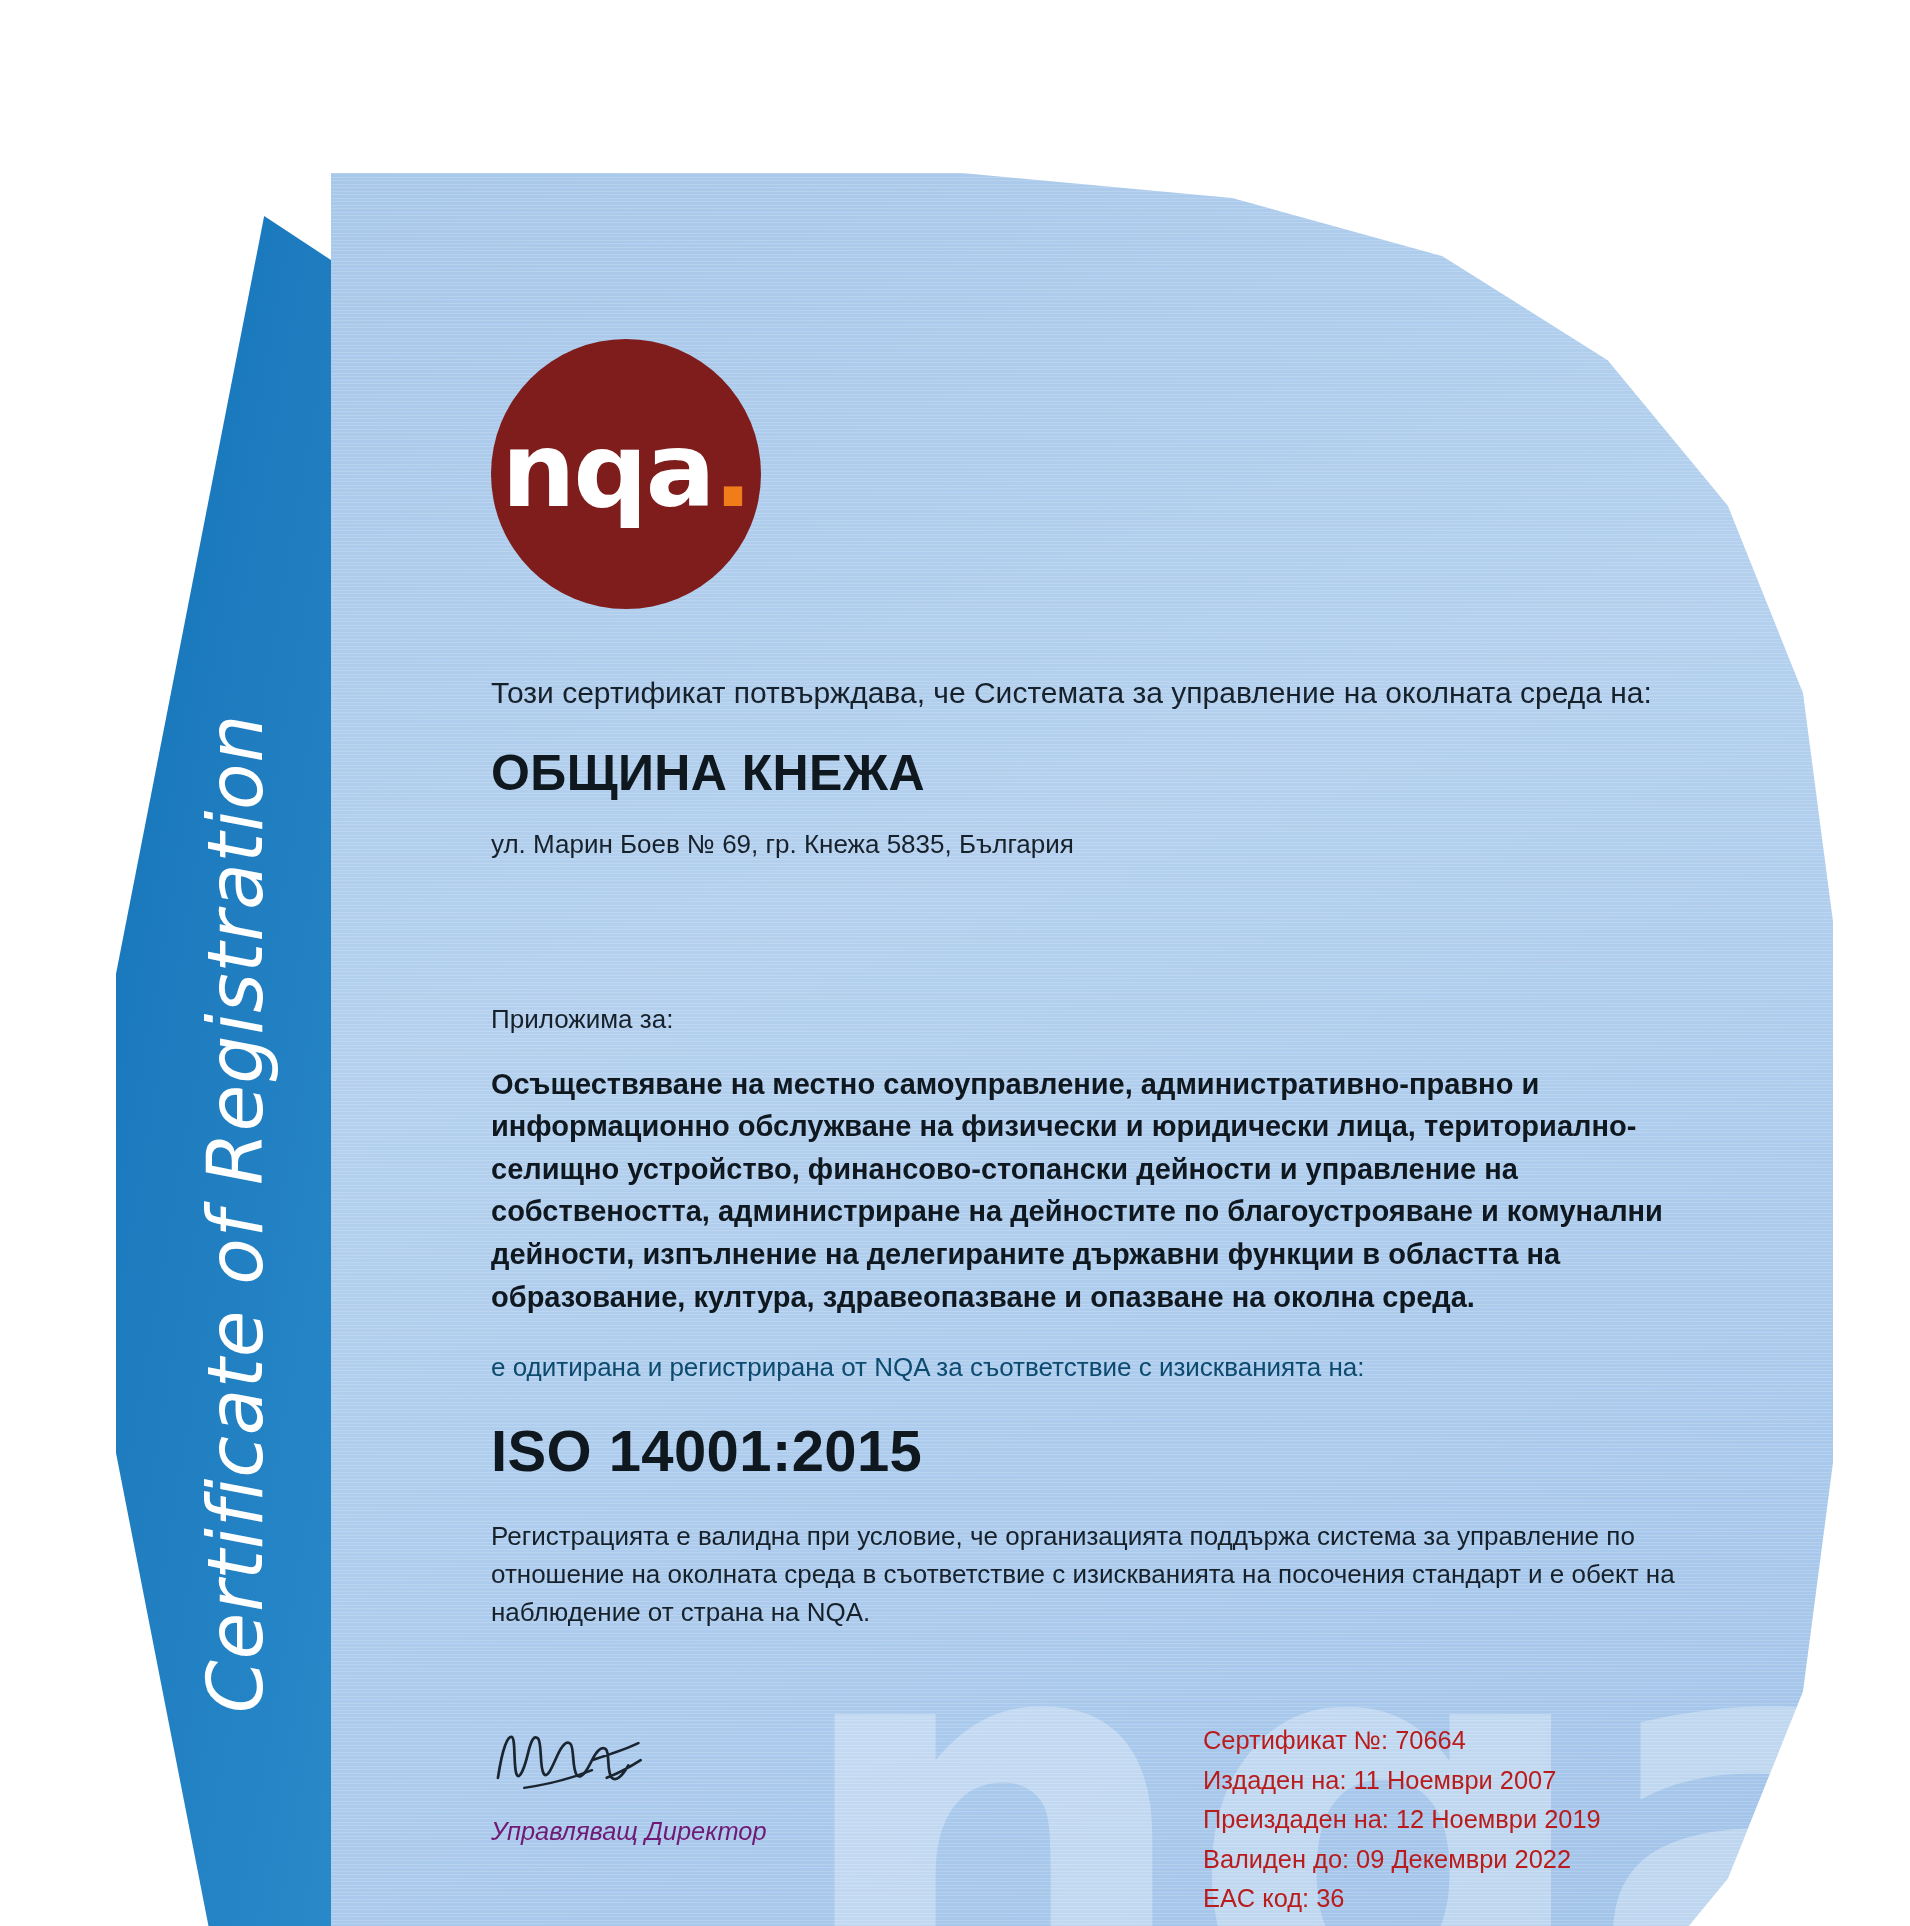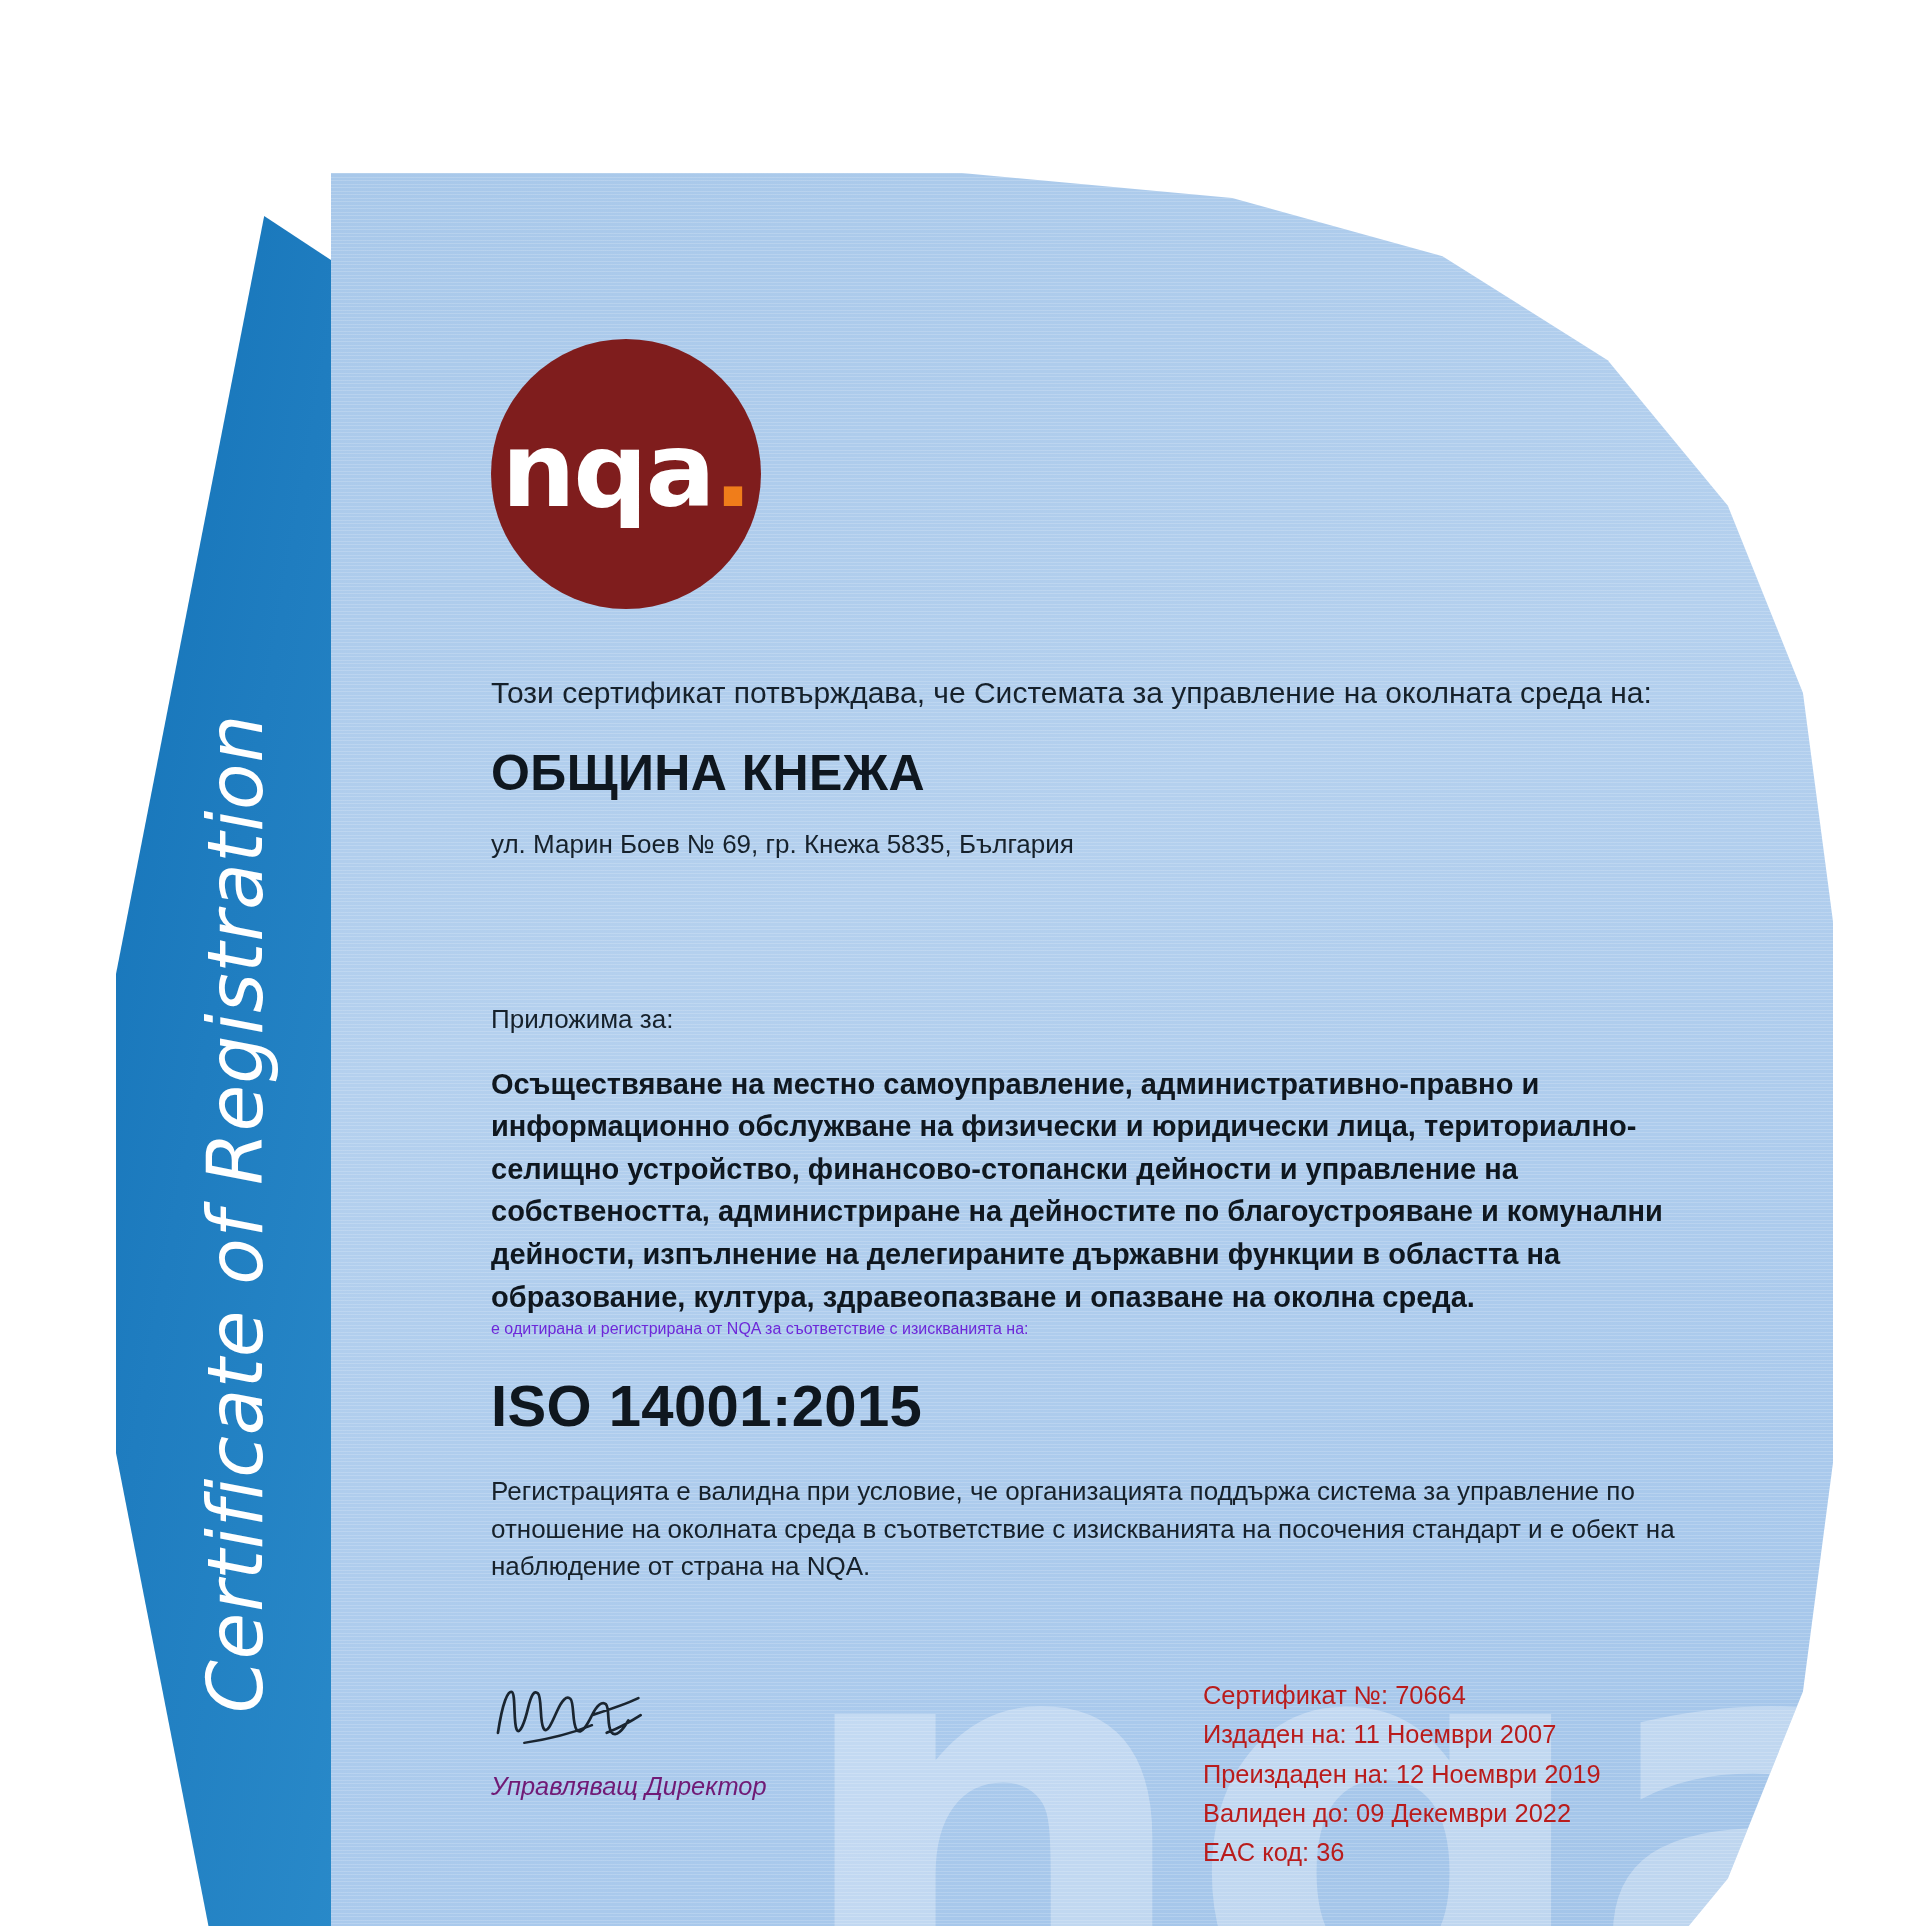--- a/index.html
+++ b/index.html
@@ -154,22 +154,23 @@
   }
   .scope-text {
     margin-top: 28px;
     font-size: 29px;
     font-weight: 700;
     color: #0f171f;
     line-height: 1.47;
     max-width: 1225px;
   }
   .audited-line {
-    font-size: 16px;
-    color: #6d28d9;
+    margin-top: 32px;
+    font-size: 26px;
+    color: #0c4a6e;
     line-height: 1.35;
   }
   .standard {
     margin-top: 32px;
     font-size: 58px;
     font-weight: 700;
     color: #0f171f;
     letter-spacing: 0.4px;
   }
   .validity {

